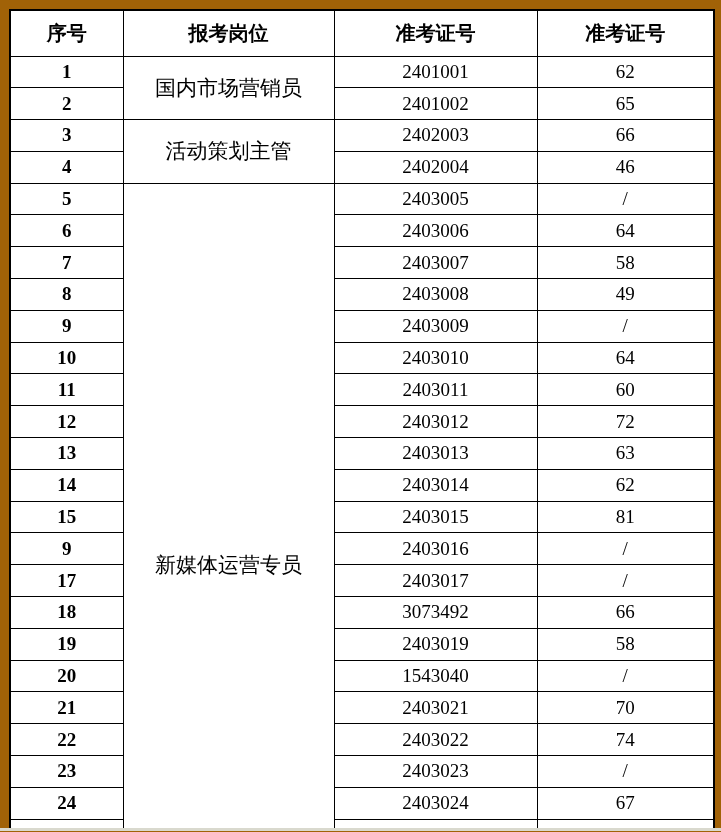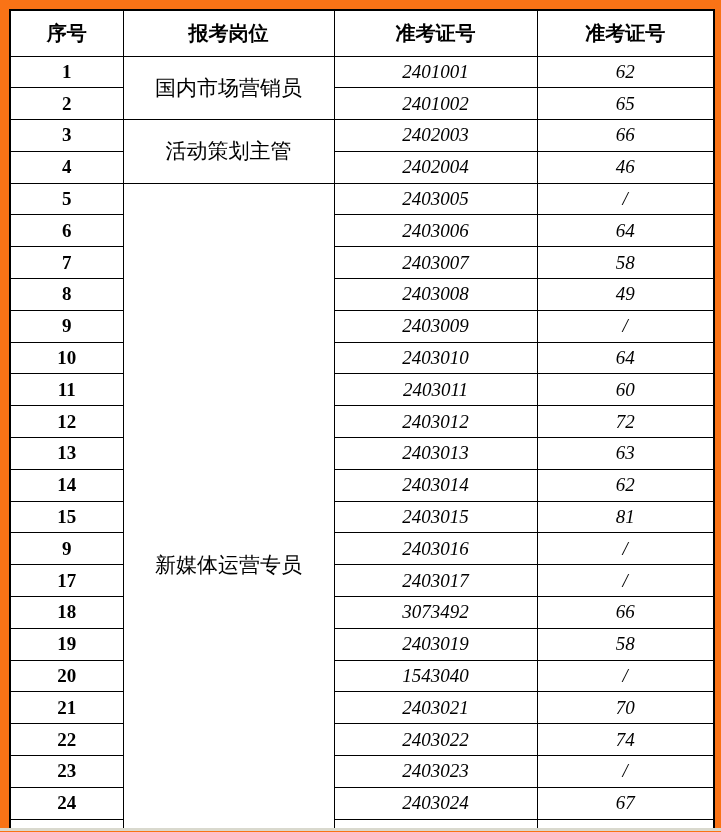--- a/index.html
+++ b/index.html
@@ -4,21 +4,21 @@
 <style>
   html, body {
     margin: 0;
     padding: 0;
     background: #ffffff;
   }
   .canvas {
     position: relative;
     width: 721px;
     height: 832px;
-    background: #f97316;
+    background: #a16207;
     overflow: hidden;
     font-family: "Liberation Serif", "DejaVu Serif", serif;
     color: #000000;
   }
   .table-clip {
     position: absolute;
     left: 9px;
     top: 9px;
     width: 708px;
     height: 820px;
@@ -45,21 +45,20 @@
     font-weight: bold;
     font-family: "Liberation Sans", "DejaVu Sans", sans-serif;
   }
   td.serial-col {
     font-weight: bold;
     font-size: 19px;
   }
   td.ticket-col, td.score-col {
     font-size: 19px;
     font-weight: normal;
-    font-style: italic;
   }
   td.pos-col {
     font-size: 21px;
     font-weight: normal;
   }
   td.pos-tall {
     vertical-align: top;
   }
   td.pos-tall .pos-inner {
     padding-top: 366px;

